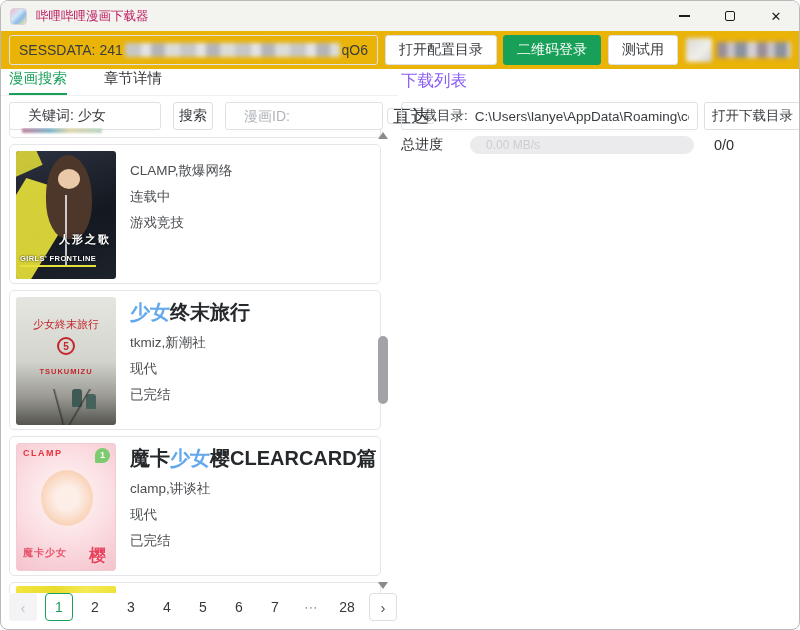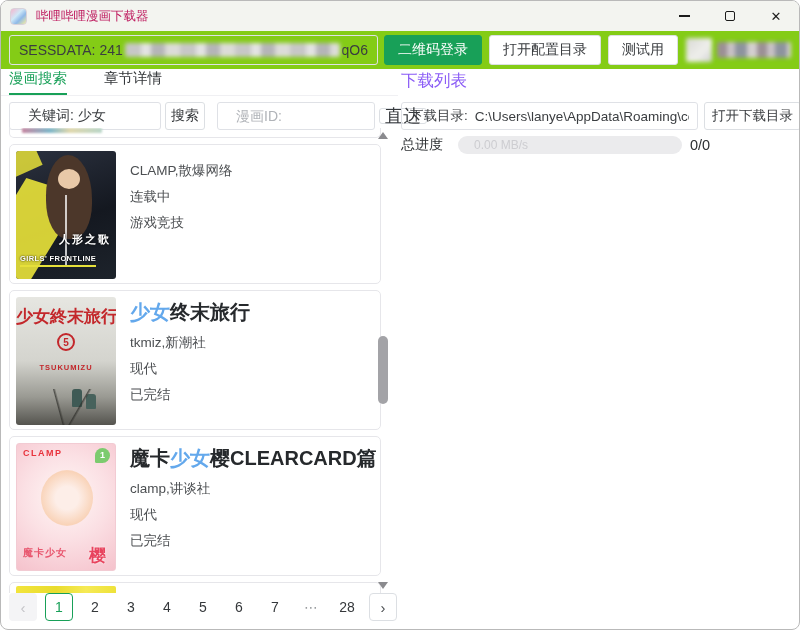--- a/index.html
+++ b/index.html
@@ -11,21 +11,21 @@
   #app-icon { width:17px; height:17px; margin-left:9px; border-radius:4px;
     background:linear-gradient(135deg,#f6b6cd 0%,#cfe8f7 40%,#8fb9e8 65%,#f7ef9e 100%);
     border:1px solid #d8d2da; }
   #title-text { margin-left:9px; font-size:12.5px; color:#be185d; }
   #win-controls { margin-left:auto; display:flex; height:100%; }
   .win-btn { width:46px; height:100%; display:flex; align-items:center; justify-content:center; color:#1b1b1b; font-size:13px; cursor:default; }
   .win-btn .sq { width:10px; height:10px; border:1.2px solid #1b1b1b; border-radius:2px; }
   .win-btn .mn { display:block; width:11px; height:1.4px; background:#1b1b1b; }
 
   
-  #toolbar { position:absolute; left:0; top:30px; width:100%; height:38px; background:#84cc16; display:flex; align-items:center; padding:0 8px; }
+  #toolbar { position:absolute; left:0; top:30px; width:100%; height:38px; background:#eab308; display:flex; align-items:center; padding:0 8px; }
   #sessdata-box { width:419px; height:30px; border:1px solid #dfe1e6; border-radius:3px; display:flex; align-items:center; padding:0 9px; font-size:14px; color:#3a3d40; white-space:nowrap; overflow:hidden; }
   .blurred { display:inline-block; filter:blur(2px); border-radius:2px; }
   #sess-blur { width:226px; height:14px; margin:0 2px;
     background:repeating-linear-gradient(90deg,#c7c7c7 0 16px,#e3e3e3 16px 26px,#b5b5b8 26px 40px,#dcdcd8 40px 55px); }
   .btn { height:30px; border:1px solid #dcdfe3; border-radius:3px; background:#fff; color:#36393c; font-size:14px; display:flex; align-items:center; justify-content:center; padding:0 13px; white-space:nowrap; cursor:default; }
   .btn-green { background:#18a058; border-color:#18a058; color:#fff; }
   #qr-btn { margin-left:6px; }
   #config-btn { margin-left:7px; }
   #test-btn { margin-left:7px; }
   #user-blur-wrap { margin-left:8px; display:flex; align-items:center; gap:5px; }
@@ -40,21 +40,21 @@
   
   #tabs { height:27px; display:flex; align-items:flex-start; padding-left:8px; border-bottom:1px solid #f0f0f3; }
   .tab { font-size:14.5px; color:#333639; padding-bottom:5px; cursor:default; }
   .tab.active { color:#18a058; border-bottom:2px solid #18a058; }
   #tab-detail { margin-left:37px; }
 
   
   #search-row { margin:6px 0 0 8px; display:flex; align-items:center; height:28px; }
   .inputbox { height:28px; border:1px solid #dfe1e6; border-radius:3px; font-size:14px; color:#3a3d40; padding:0 18px; background:#fff; }
   #keyword-input { width:152px; }
-  #search-btn { height:28px; margin-left:4px; padding:0 5px; font-size:14px; }
+  #search-btn { height:28px; margin-left:12px; padding:0 5px; font-size:14px; }
   #mangaid-input { width:158px; margin-left:12px; }
   #mangaid-input::placeholder { color:#b0b3b8; opacity:1; }
   #direct-btn { height:16px; margin-left:4px; padding:0 5px; font-size:18px; }
 
   
   #result-list { position:absolute; left:8px; top:59px; width:372px; height:465px; overflow:hidden; }
   .card { border:1px solid #e6e6ea; border-radius:5px; background:#fff; display:flex; padding:6px; height:140px; margin-top:6px; }
   #card-sliver-top { height:10px; margin-top:0; border:1px solid #e6e6ea; border-top:none; border-radius:0 0 5px 5px; padding:0 6px 4px 12px; display:flex; align-items:flex-end; }
   #sliver-art { width:80px; height:5px; border-radius:1px; filter:blur(1px);
     background:linear-gradient(90deg,#c687a2,#7fb7c9 35%,#e0d8ae 60%,#b9d6c8); }
@@ -69,21 +69,21 @@
   .gf-ribbon { position:absolute; left:-22px; top:34px; width:64px; height:96px; background:#e6e03a; transform:skew(-18deg) rotate(16deg); opacity:.92; }
   .gf-ribbon2 { position:absolute; left:-12px; top:-8px; width:34px; height:30px; background:#e6e03a; transform:rotate(-24deg); opacity:.85; }
   .gf-hair { position:absolute; left:30px; top:4px; width:46px; height:84px; background:#4c372a; border-radius:48% 52% 42% 46%; }
   .gf-face { position:absolute; left:42px; top:18px; width:22px; height:20px; background:#e9c9a8; border-radius:50%; }
   .gf-line { position:absolute; left:49px; top:44px; width:1.5px; height:70px; background:rgba(255,255,255,.75); }
   .gf-text1 { position:absolute; right:5px; bottom:32px; color:#fff; font-size:11px; font-weight:bold; letter-spacing:2px; text-shadow:0 0 3px #000; }
   .gf-text2 { position:absolute; left:4px; bottom:12px; color:#fefefe; font-size:7.5px; font-weight:bold; letter-spacing:.4px; text-shadow:0 0 2px #000; border-bottom:2px solid #e6e03a; padding-bottom:2px; }
 
   
   .cover-sst { background:linear-gradient(180deg,#e6e6e1 0%,#d4d4ce 50%,#9a9a93 78%,#55544f 100%); text-align:center; }
-  .sst-title { margin-top:8px; font-size:17px; font-weight:bold; color:#c3272b; letter-spacing:0; white-space:nowrap; }
+  .sst-title { margin-top:20px; font-size:11px; font-weight:normal; color:#c3272b; letter-spacing:0; white-space:nowrap; }
   .sst-vol { width:18px; height:18px; margin:5px auto 0; border:2px solid #c3272b; border-radius:50%; color:#c3272b; font-size:10px; font-weight:bold; line-height:15px; }
   .sst-author { margin-top:12px; font-size:7.5px; font-weight:bold; color:#c3272b; letter-spacing:1px; }
   .sst-fig { position:absolute; bottom:18px; width:10px; height:18px; background:#3f5a55; border-radius:3px 3px 1px 1px; }
   .sst-fig.f1 { left:56px; } .sst-fig.f2 { left:70px; height:15px; bottom:16px; background:#47625c; }
   .sst-scratch { position:absolute; left:0; bottom:0; width:100%; height:36px;
     background:linear-gradient(75deg,transparent 42%,#2c2c28 43%,transparent 45%),linear-gradient(120deg,transparent 60%,#2c2c28 61%,transparent 63%); opacity:.7; }
 
   
   .cover-ccs { background:radial-gradient(circle at 50% 42%,#fff8f6 0%,#fbe0e4 48%,#f5c2cc 100%); border:1px solid #f2cbd3; }
   .ccs-clamp { position:absolute; top:4px; left:6px; color:#e8323c; font-weight:bold; font-size:9px; letter-spacing:1.5px; }
@@ -112,21 +112,21 @@
   #page-prev { background:#f4f4f6; color:#c4c4c8; font-size:15px; }
   #page-next { border:1px solid #dcdfe3; background:#fff; color:#4a4d50; font-size:15px; }
   .page-ellipsis { color:#9a9da0; }
 
   
   #dl-heading { height:27px; font-size:16.5px; color:#8b5cf6; padding-top:1px; }
   #dir-row { margin-top:6px; display:flex; align-items:center; height:28px; }
   #dir-box { width:307px; height:28px; border:1px solid #dfe1e6; border-radius:3px; display:flex; align-items:center; padding:0 8px; font-size:13.5px; color:#3a3d40; white-space:nowrap; overflow:hidden; }
   #dir-path { margin-left:7px; overflow:hidden; text-overflow:clip; white-space:nowrap; }
   #open-dir-btn { margin-left:6px; padding:0 7px; height:28px; font-size:13.5px; }
-  #progress-row { margin-top:6px; display:flex; align-items:center; }
+  #progress-row { margin-top:6px; display:flex; align-items:center;gap:12px; }
   #progress-label { font-size:14px; color:#2d3033; }
   #progress-pill { margin-left:15px; width:224px; height:18px; border-radius:9px; background:#ebebed; display:flex; align-items:center; padding-left:16px; font-size:12px; color:#cdcdd1; }
   #progress-count { margin-left:8px; font-size:14.5px; color:#2d3033; }
 </style>
 </head>
 <body>
 
 <div id="window">
 
   <div id="titlebar">
@@ -144,22 +144,22 @@
         </div>
     </div>
   </div>
 
   <div id="toolbar">
     <div id="sessdata-box">
       <span>SESSDATA: 241</span>
       <span id="sess-blur" class="blurred"></span>
       <span>qO6</span>
     </div>
+    <button class="btn" id="config-btn">打开配置目录</button>
     <button class="btn btn-green" id="qr-btn">二维码登录</button>
-    <button class="btn" id="config-btn">打开配置目录</button>
     <button class="btn" id="test-btn">测试用</button>
     <div id="user-blur-wrap">
       <span id="user-avatar-blur" class="blurred"></span>
       <span id="user-name-blur" class="blurred"></span>
     </div>
   </div>
 
   <div id="left-panel">
 
     <div id="tabs">

